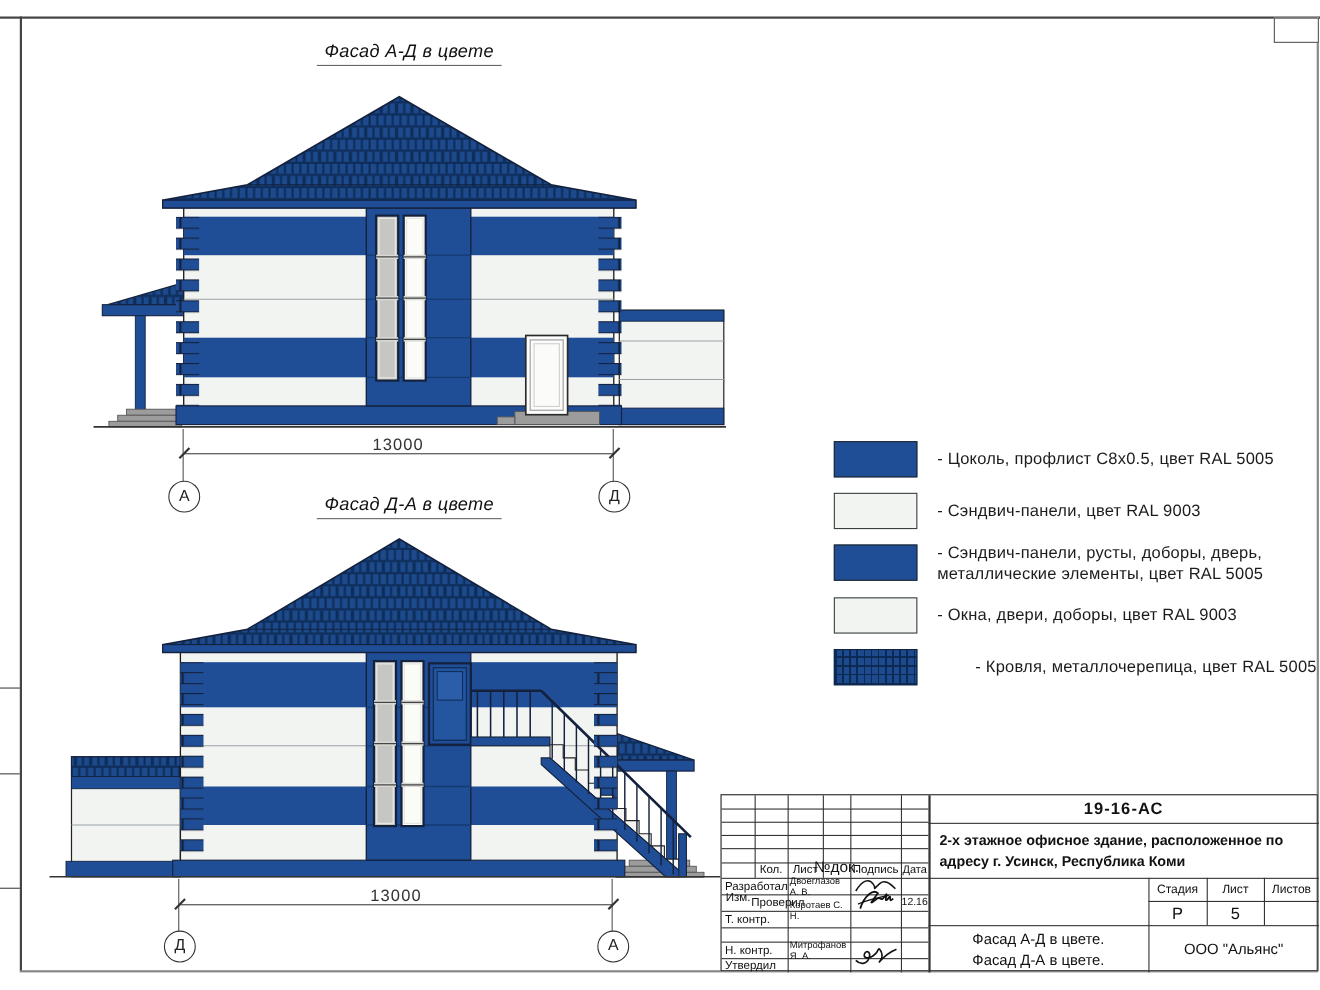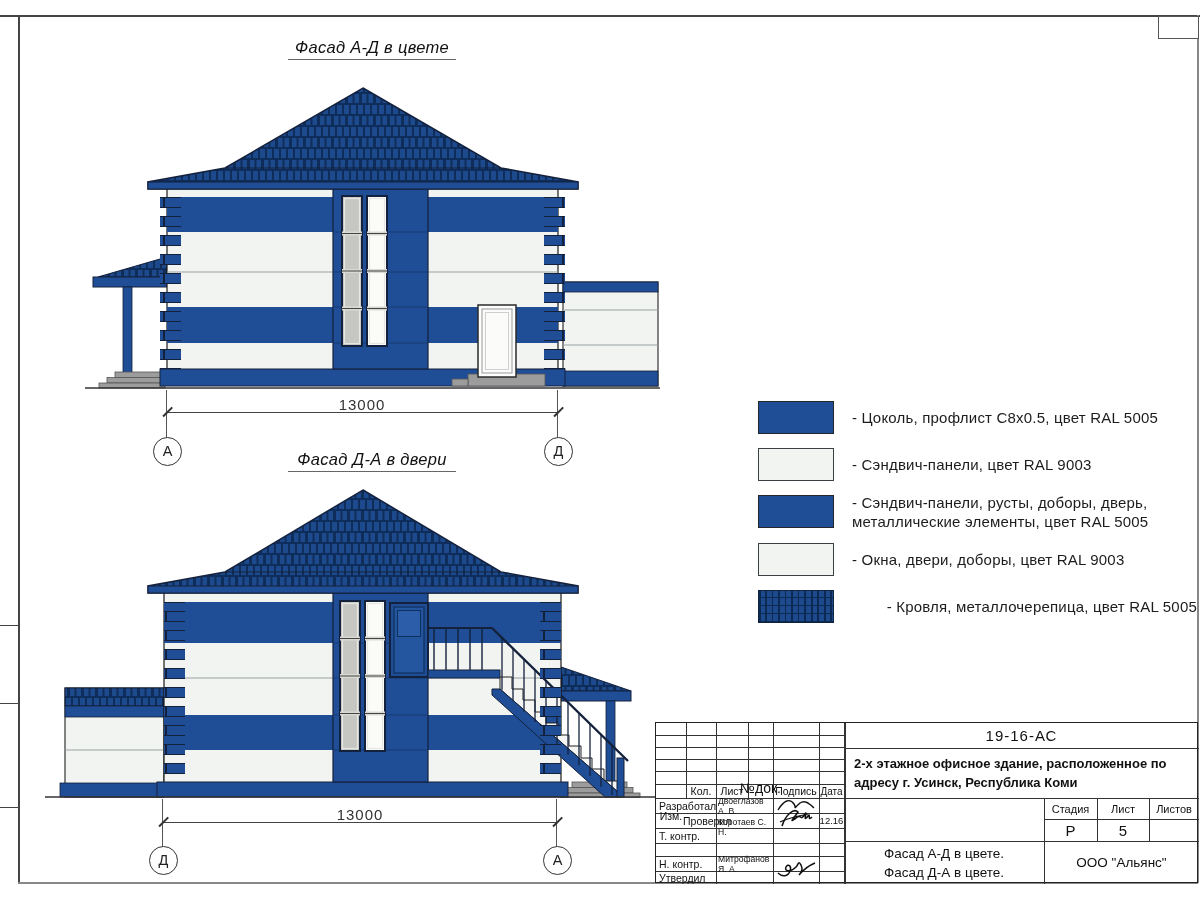--- a/index.html
+++ b/index.html
@@ -148,21 +148,21 @@
 
   <div class="extl" style="left:166px;top:390px;height:48px;"></div>
   <div class="extl" style="left:557px;top:390px;height:48px;"></div>
   <div class="diml" style="left:167px;top:412px;width:391px;"></div>
   <div class="tick" style="left:161px;top:411px;"></div>
   <div class="tick" style="left:552px;top:411px;"></div>
   <div class="dim-label" style="left:282px;top:396px;width:160px;">13000</div>
   <div class="axis-circle" style="left:153px;top:437px;">А</div>
   <div class="axis-circle" style="left:544px;top:437px;">Д</div>
 
-  <div class="facade-title" style="left:288px;top:450px;width:168px;">Фасад Д-А в двери</div>
+  <div class="facade-title" style="left:288px;top:450px;width:168px;">Фасад Д-А в цвете</div>
 
   <svg class="abs" style="left:40px;top:478px;" width="620" height="330" viewBox="0 0 620 330">
     <defs>
       <pattern id="tile2" width="14" height="22" patternUnits="userSpaceOnUse">
         <rect width="14" height="22" fill="#1d4a8c"></rect>
         <rect y="9" width="14" height="2" fill="#0e2d5a"></rect>
         <rect y="20" width="14" height="2" fill="#0e2d5a"></rect>
         <rect x="3" width="2" height="9" fill="#0e2d5a"></rect>
         <rect x="10" width="2" height="9" fill="#0e2d5a"></rect>
         <rect x="0" y="11" width="2" height="9" fill="#0e2d5a"></rect>
@@ -350,21 +350,21 @@
     </svg>
 
     <div class="hl" style="top:25px;left:188px;width:355px;"></div>
     <div class="hl" style="top:75px;left:188px;width:355px;height:1.4px;"></div>
     <div class="hl" style="top:118px;left:188px;width:355px;height:1.4px;"></div>
     <div class="hl" style="top:96px;left:388px;width:155px;"></div>
     <div class="vl" style="left:388px;top:75px;height:86px;width:1.4px;"></div>
     <div class="vl" style="left:441px;top:75px;height:43px;"></div>
     <div class="vl" style="left:493px;top:75px;height:43px;"></div>
 
-    <div class="cell" style="left:188px;top:0;width:355px;height:25px;font-size:15px;letter-spacing:1px;">19-16-АС</div>
+    <div class="cell" style="left:188px;top:0;width:355px;height:25px;font-size:15px;letter-spacing:1px;font-weight:bold;">19-16-АС</div>
     <div class="cell left" style="left:198px;top:27px;width:340px;height:46px;font-size:13px;line-height:19px;font-weight:bold;">2-х этажное офисное здание, расположенное по адресу г. Усинск, Республика Коми</div>
     <div class="cell" style="left:388px;top:75px;width:53px;height:21px;font-size:11px;">Стадия</div>
     <div class="cell" style="left:441px;top:75px;width:52px;height:21px;font-size:11px;">Лист</div>
     <div class="cell" style="left:493px;top:75px;width:50px;height:21px;font-size:11px;">Листов</div>
     <div class="cell" style="left:388px;top:96px;width:53px;height:22px;font-size:15px;">Р</div>
     <div class="cell" style="left:441px;top:96px;width:52px;height:22px;font-size:15px;">5</div>
     <div class="cell" style="left:493px;top:96px;width:50px;height:22px;font-size:15px;"></div>
     <div class="cell" style="left:188px;top:118px;width:200px;height:43px;font-size:13.5px;flex-direction:column;line-height:19px;">
       <span>Фасад А-Д в цвете.</span>
       <span>Фасад Д-А в цвете.</span>

